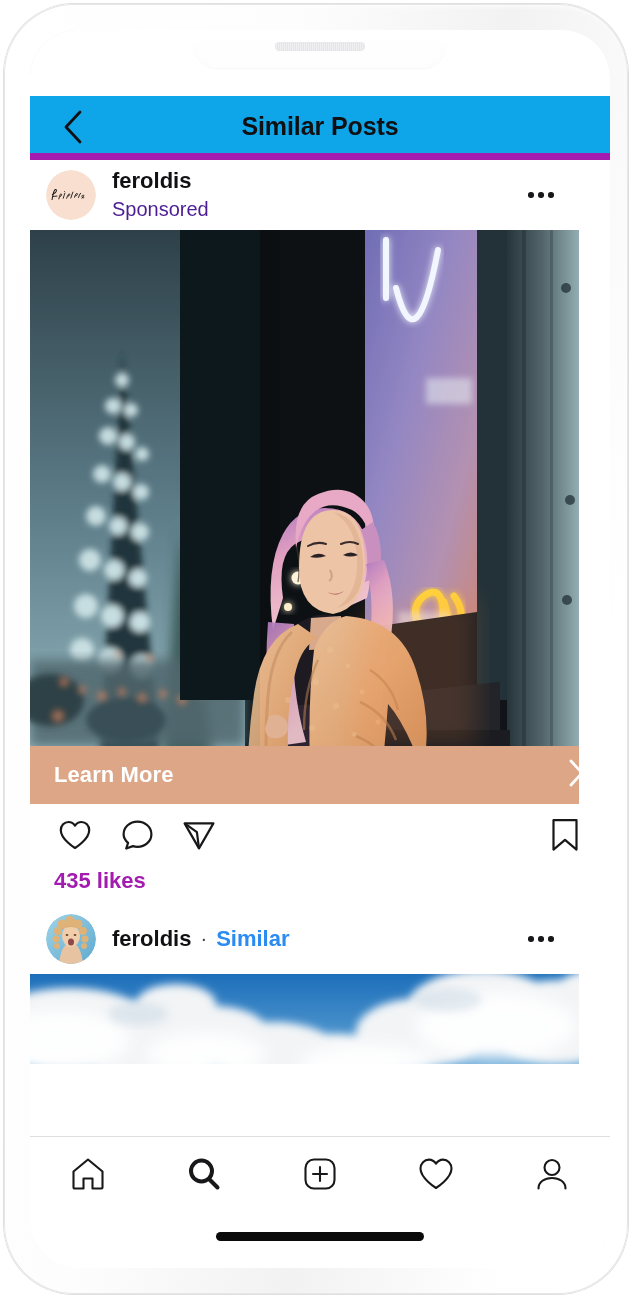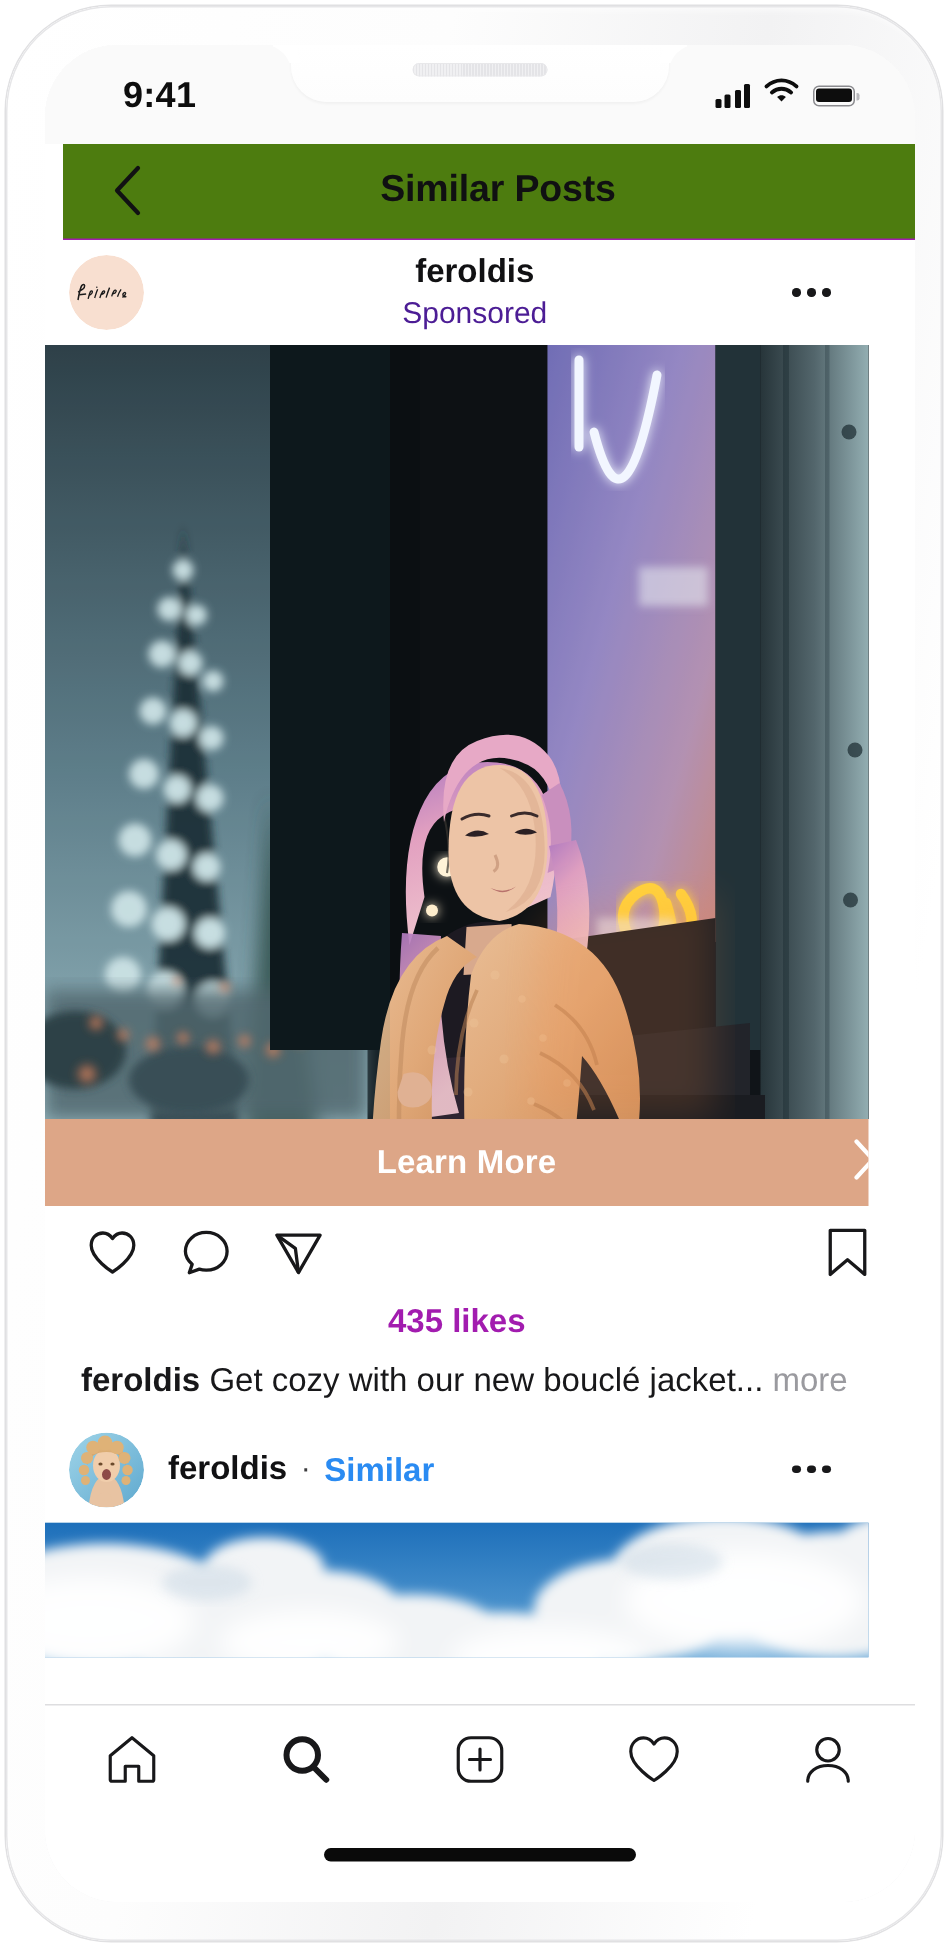--- a/index.html
+++ b/index.html
@@ -117,24 +117,24 @@
     transform: translateX(-50%);
     width: 90px; height: 9px;
     border-radius: 5px;
     background: repeating-linear-gradient(90deg,#e4e4e7 0 1px,#f0f0f2 1px 2px);
     box-shadow: inset 0 0 0 .6px #e8e8ea;
   }
 
   
   #nav-bar {
     position: absolute;
-    left: 12px; top: 66px;
+    left: 0; top: 66px;
     width: 580px; height: 64px;
-    background: #4d7c0f;
-    border-bottom: 1px solid #a21caf;
+    background: #0ea5e9;
+    border-bottom: 7px solid #a21caf;
     z-index: 5;
   }
   #back-button {
     position: absolute;
     left: 24px; top: 14px;
     width: 38px; height: 38px;
     display: flex; align-items: center; justify-content: center;
     cursor: pointer;
   }
   #nav-title {
@@ -148,21 +148,20 @@
   }
 
   
   #feed {
     position: absolute;
     left: 0; top: 130px;
     width: 549px;
     height: 976px;
     background: #ffffff;
     overflow: hidden;
-    text-align: center;
   }
 
   .post-header {
     height: 70px;
     display: flex;
     align-items: center;
     padding: 0 18px 0 16px;
     background: #ffffff;
   }
   .avatar {
@@ -323,41 +322,20 @@
   }
 </style>
 </head>
 <body>
 
 <div id="phone-frame">
   <div id="phone-inner-ring">
 
     <div id="screen">
 
-      <div id="status-bar">
-        <div id="status-time">9:41</div>
-        <div id="status-right">
-          <span class="signal-bars">
-            <i></i>
-              <i></i>
-              <i></i>
-              <i></i>
-          </span>
-          <span>
-            <svg width="24" height="18" viewBox="0 0 24 18" fill="none">
-              <path d="M2 5.6C5 2.9 8.4 1.6 12 1.6s7 1.3 10 4" stroke="#0d0d0d" stroke-width="2.6" stroke-linecap="round"></path>
-              <path d="M5.6 9.6C7.6 8 9.7 7.2 12 7.2s4.4.8 6.4 2.4" stroke="#0d0d0d" stroke-width="2.6" stroke-linecap="round"></path>
-              <path d="M12 15.6l-2.9-3c1.6-1.4 4.2-1.4 5.8 0l-2.9 3z" fill="#0d0d0d"></path>
-            </svg>
-          </span>
-          <span class="battery">
-              <span></span>
-            </span>
-        </div>
-      </div>
 
       <div id="notch">
         <div id="speaker-grille"></div>
       </div>
 
       <div id="nav-bar">
         <div id="back-button">
           <span>
             <svg width="22" height="34" viewBox="0 0 22 34" fill="none">
               <path d="M18 2L4 17l14 15" stroke="#111113" stroke-width="2.8" stroke-linecap="round" stroke-linejoin="round"></path>
@@ -655,25 +633,20 @@
           </div>
           <div class="action-icon" id="bookmark-icon-wrap">
             <svg width="30" height="34" viewBox="0 0 30 34" fill="none">
               <path d="M3.5 2.2h23v29.4L15 21.8 3.5 31.6V2.2z" stroke="#18181a" stroke-width="2.2" stroke-linejoin="round"></path>
             </svg>
           </div>
         </div>
 
         <div id="likes-row">435 likes</div>
 
-        <div id="caption-row">
-          <span id="caption-user">feroldis</span>
-          <span>Get cozy with our new bouclé jacket...</span>
-          <span id="caption-more">more</span>
-        </div>
 
         <div class="post-header" style="margin-top:10px">
           <div class="avatar">
             <svg viewBox="0 0 50 50" width="50" height="50">
               <defs>
                 <clipPath id="avclip">
                     <circle cx="25" cy="25" r="25"></circle>
                   </clipPath>
                 <linearGradient id="avbg" x1="0" y1="0" x2="1" y2="1">
                   <stop offset="0" stop-color="#9fd4e8"></stop>

